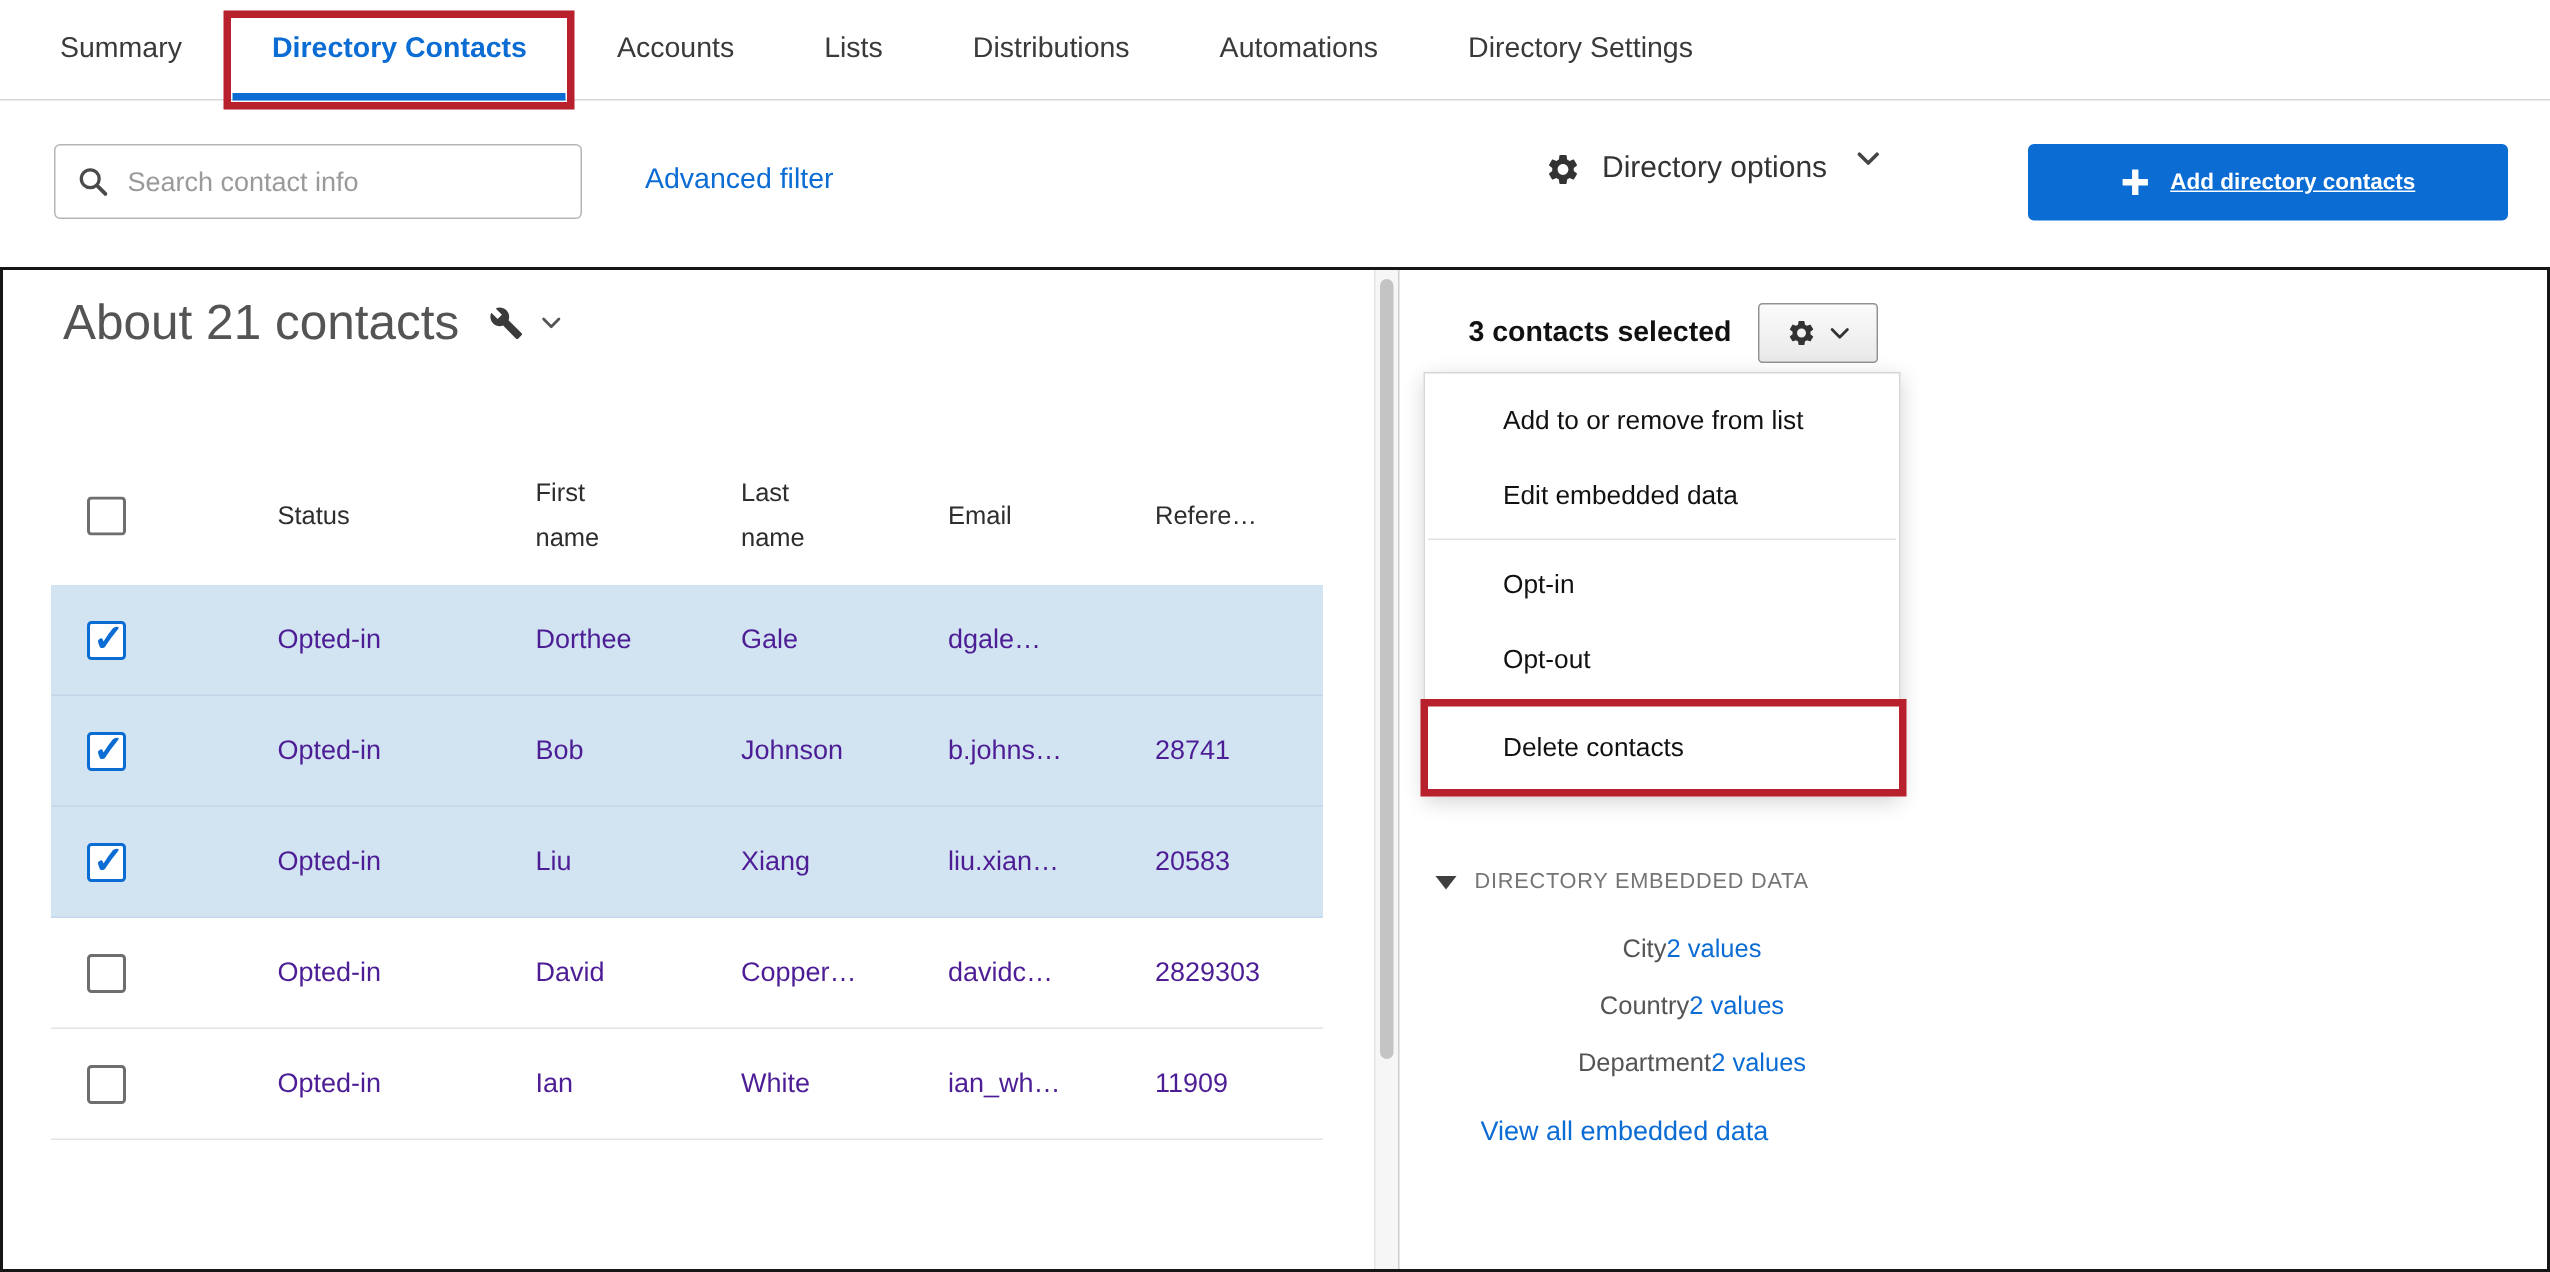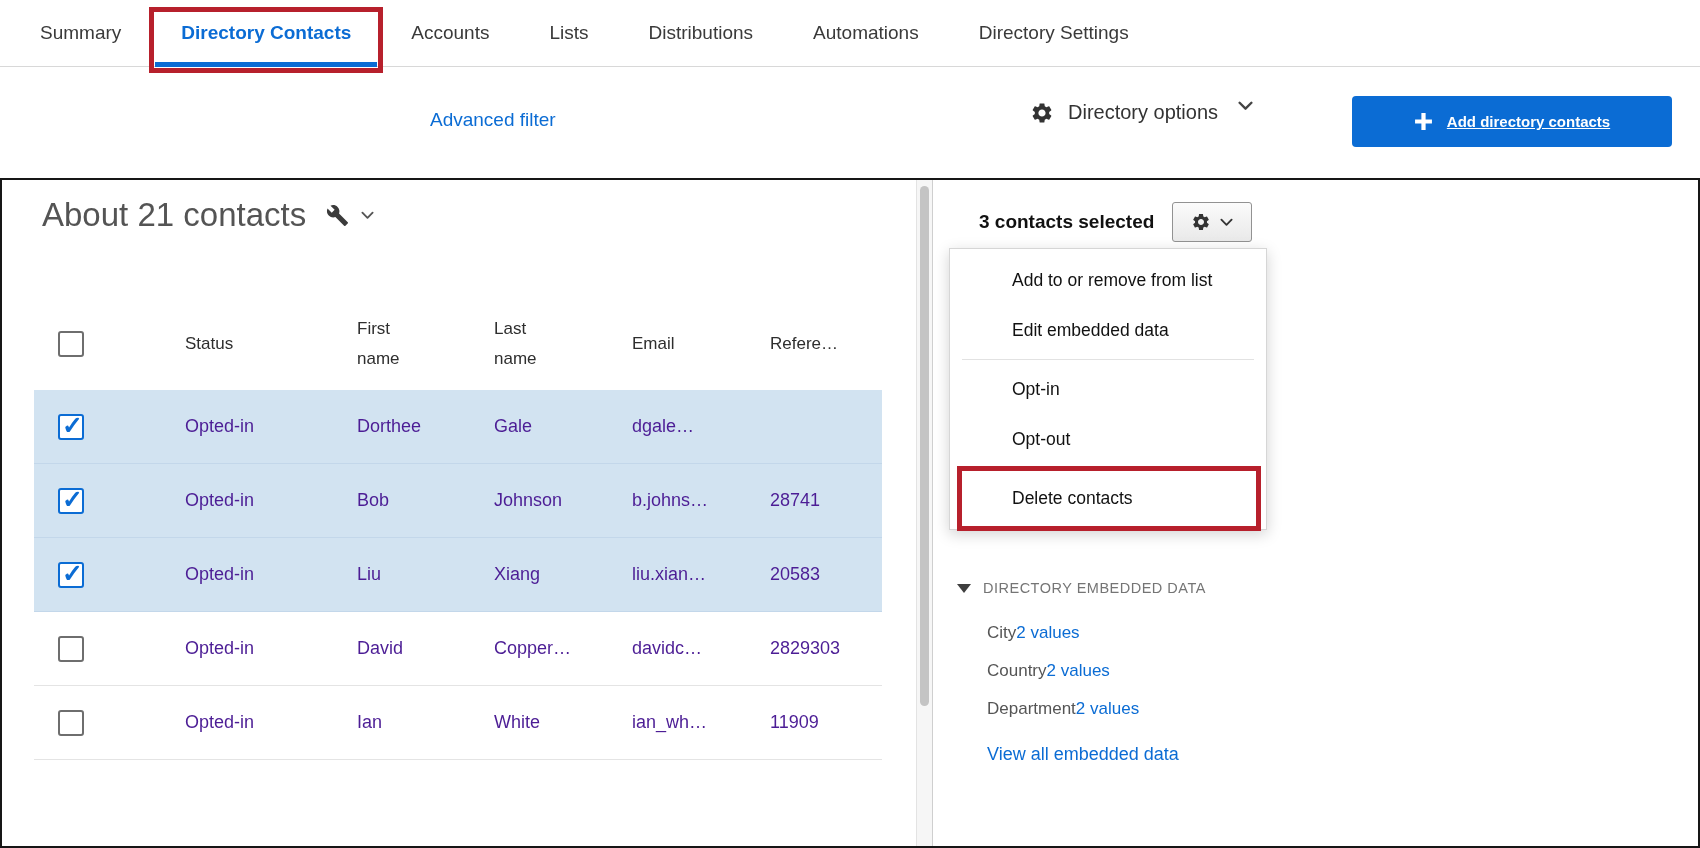--- a/index.html
+++ b/index.html
@@ -95,34 +95,34 @@
   .gear-btn {
     margin-left:18px; width:80px; height:40px;
     background:linear-gradient(#fbfbfb,#e9e9e9); border:1px solid #929292;
     border-radius:3px; display:flex; align-items:center; justify-content:center;
     gap:9px; cursor:pointer; color:#333;
   }
 
   .menu {
     position:absolute; left:16px; top:68px; width:318px; background:#fff;
     border:1px solid #d6d6d6; box-shadow:0 4px 14px rgba(0,0,0,.18);
-    padding:6px 12px; z-index:3;
+    padding:6px 2px; z-index:3;
   }
   .menu-item {
     height:50px; display:flex; align-items:center; padding-left:50px;
     font-size:17.5px; color:#111; cursor:pointer; position:relative;
   }
   .menu-divider { height:1px; background:#e2e2e2; margin:4px 0; }
   .menu-annotation { left:-5px; right:-7px; top:-7px; bottom:-8px; }
 
   .embedded-section { position:absolute; left:24px; top:400px; width:312px; }
   .embedded-header { display:flex; align-items:center; gap:12px; color:#757575; font-size:14.5px; letter-spacing:.5px; cursor:pointer; }
   .tri-down { width:0; height:0; border-left:7px solid transparent; border-right:7px solid transparent; border-top:9px solid #3f3f3f; }
   .fields { margin:18px 0 0 30px; width:282px; }
-  .field-row { display:flex; justify-content:flex-start; align-items:center; height:38px; font-size:17px; }
+  .field-row { display:flex; justify-content:center; align-items:center; height:38px; font-size:17px; }
   .field-name { color:#555; }
   .field-value { color:#0b6cd4; cursor:pointer; }
   .view-all { display:inline-block; margin:16px 0 0 30px; font-size:18px; color:#0b6cd4; cursor:pointer; }
 </style>
 </head>
 <body>
 
 <nav class="tabs-bar">
   <div class="tab">Summary</div>
   <div class="tab active">
@@ -130,20 +130,27 @@
     <span class="annotation tab-annotation"></span>
   </div>
   <div class="tab">Accounts</div>
   <div class="tab">Lists</div>
   <div class="tab">Distributions</div>
   <div class="tab">Automations</div>
   <div class="tab">Directory Settings</div>
 </nav>
 
 <div class="toolbar">
+  <div class="search-box">
+    <svg width="22" height="22" viewBox="0 0 24 24">
+      <circle cx="10" cy="10" r="6.5" fill="none" stroke="currentColor" stroke-width="2.4"></circle>
+      <line x1="15" y1="15" x2="21" y2="21" stroke="currentColor" stroke-width="2.8" stroke-linecap="round"></line>
+    </svg>
+    <input class="search-input" placeholder="Search contact info" style="">
+  </div>
   <a class="advanced-filter">Advanced filter</a>
 
   <div class="directory-options">
     <svg width="24" height="24" viewBox="0 0 24 24" fill="currentColor">
       <path d="M19.14,12.94c0.04-0.3,0.06-0.61,0.06-0.94c0-0.32-0.02-0.64-0.07-0.94l2.03-1.58c0.18-0.14,0.23-0.41,0.12-0.61l-1.92-3.32c-0.12-0.22-0.37-0.29-0.59-0.22l-2.39,0.96c-0.5-0.38-1.03-0.7-1.62-0.94L14.4,2.81c-0.04-0.24-0.24-0.41-0.48-0.41h-3.84c-0.24,0-0.43,0.17-0.47,0.41L9.25,5.35C8.66,5.59,8.12,5.92,7.63,6.29L5.24,5.33c-0.22-0.08-0.47,0-0.59,0.22L2.74,8.87C2.62,9.08,2.66,9.34,2.86,9.48l2.03,1.58C4.84,11.36,4.8,11.69,4.8,12s0.02,0.64,0.07,0.94l-2.03,1.58c-0.18,0.14-0.23,0.41-0.12,0.61l1.92,3.32c0.12,0.22,0.37,0.29,0.59,0.22l2.39-0.96c0.5,0.38,1.03,0.7,1.62,0.94l0.36,2.54c0.05,0.24,0.24,0.41,0.48,0.41h3.84c0.24,0,0.44-0.17,0.47-0.41l0.36-2.54c0.59-0.24,1.13-0.56,1.62-0.94l2.39,0.96c0.22,0.08,0.47,0,0.59-0.22l1.92-3.32c0.12-0.22,0.07-0.47-0.12-0.61L19.14,12.94z M12,15.6c-1.98,0-3.6-1.62-3.6-3.6s1.62-3.6,3.6-3.6s3.6,1.62,3.6,3.6S13.98,15.6,12,15.6z"></path>
     </svg>
     <span>Directory options</span>
     <svg class="chev" width="15" height="10" viewBox="0 0 14 9">
       <path d="M1.5 1.5L7 7l5.5-5.5" fill="none" stroke="currentColor" stroke-width="2.2" stroke-linecap="round" stroke-linejoin="round"></path>
     </svg>

